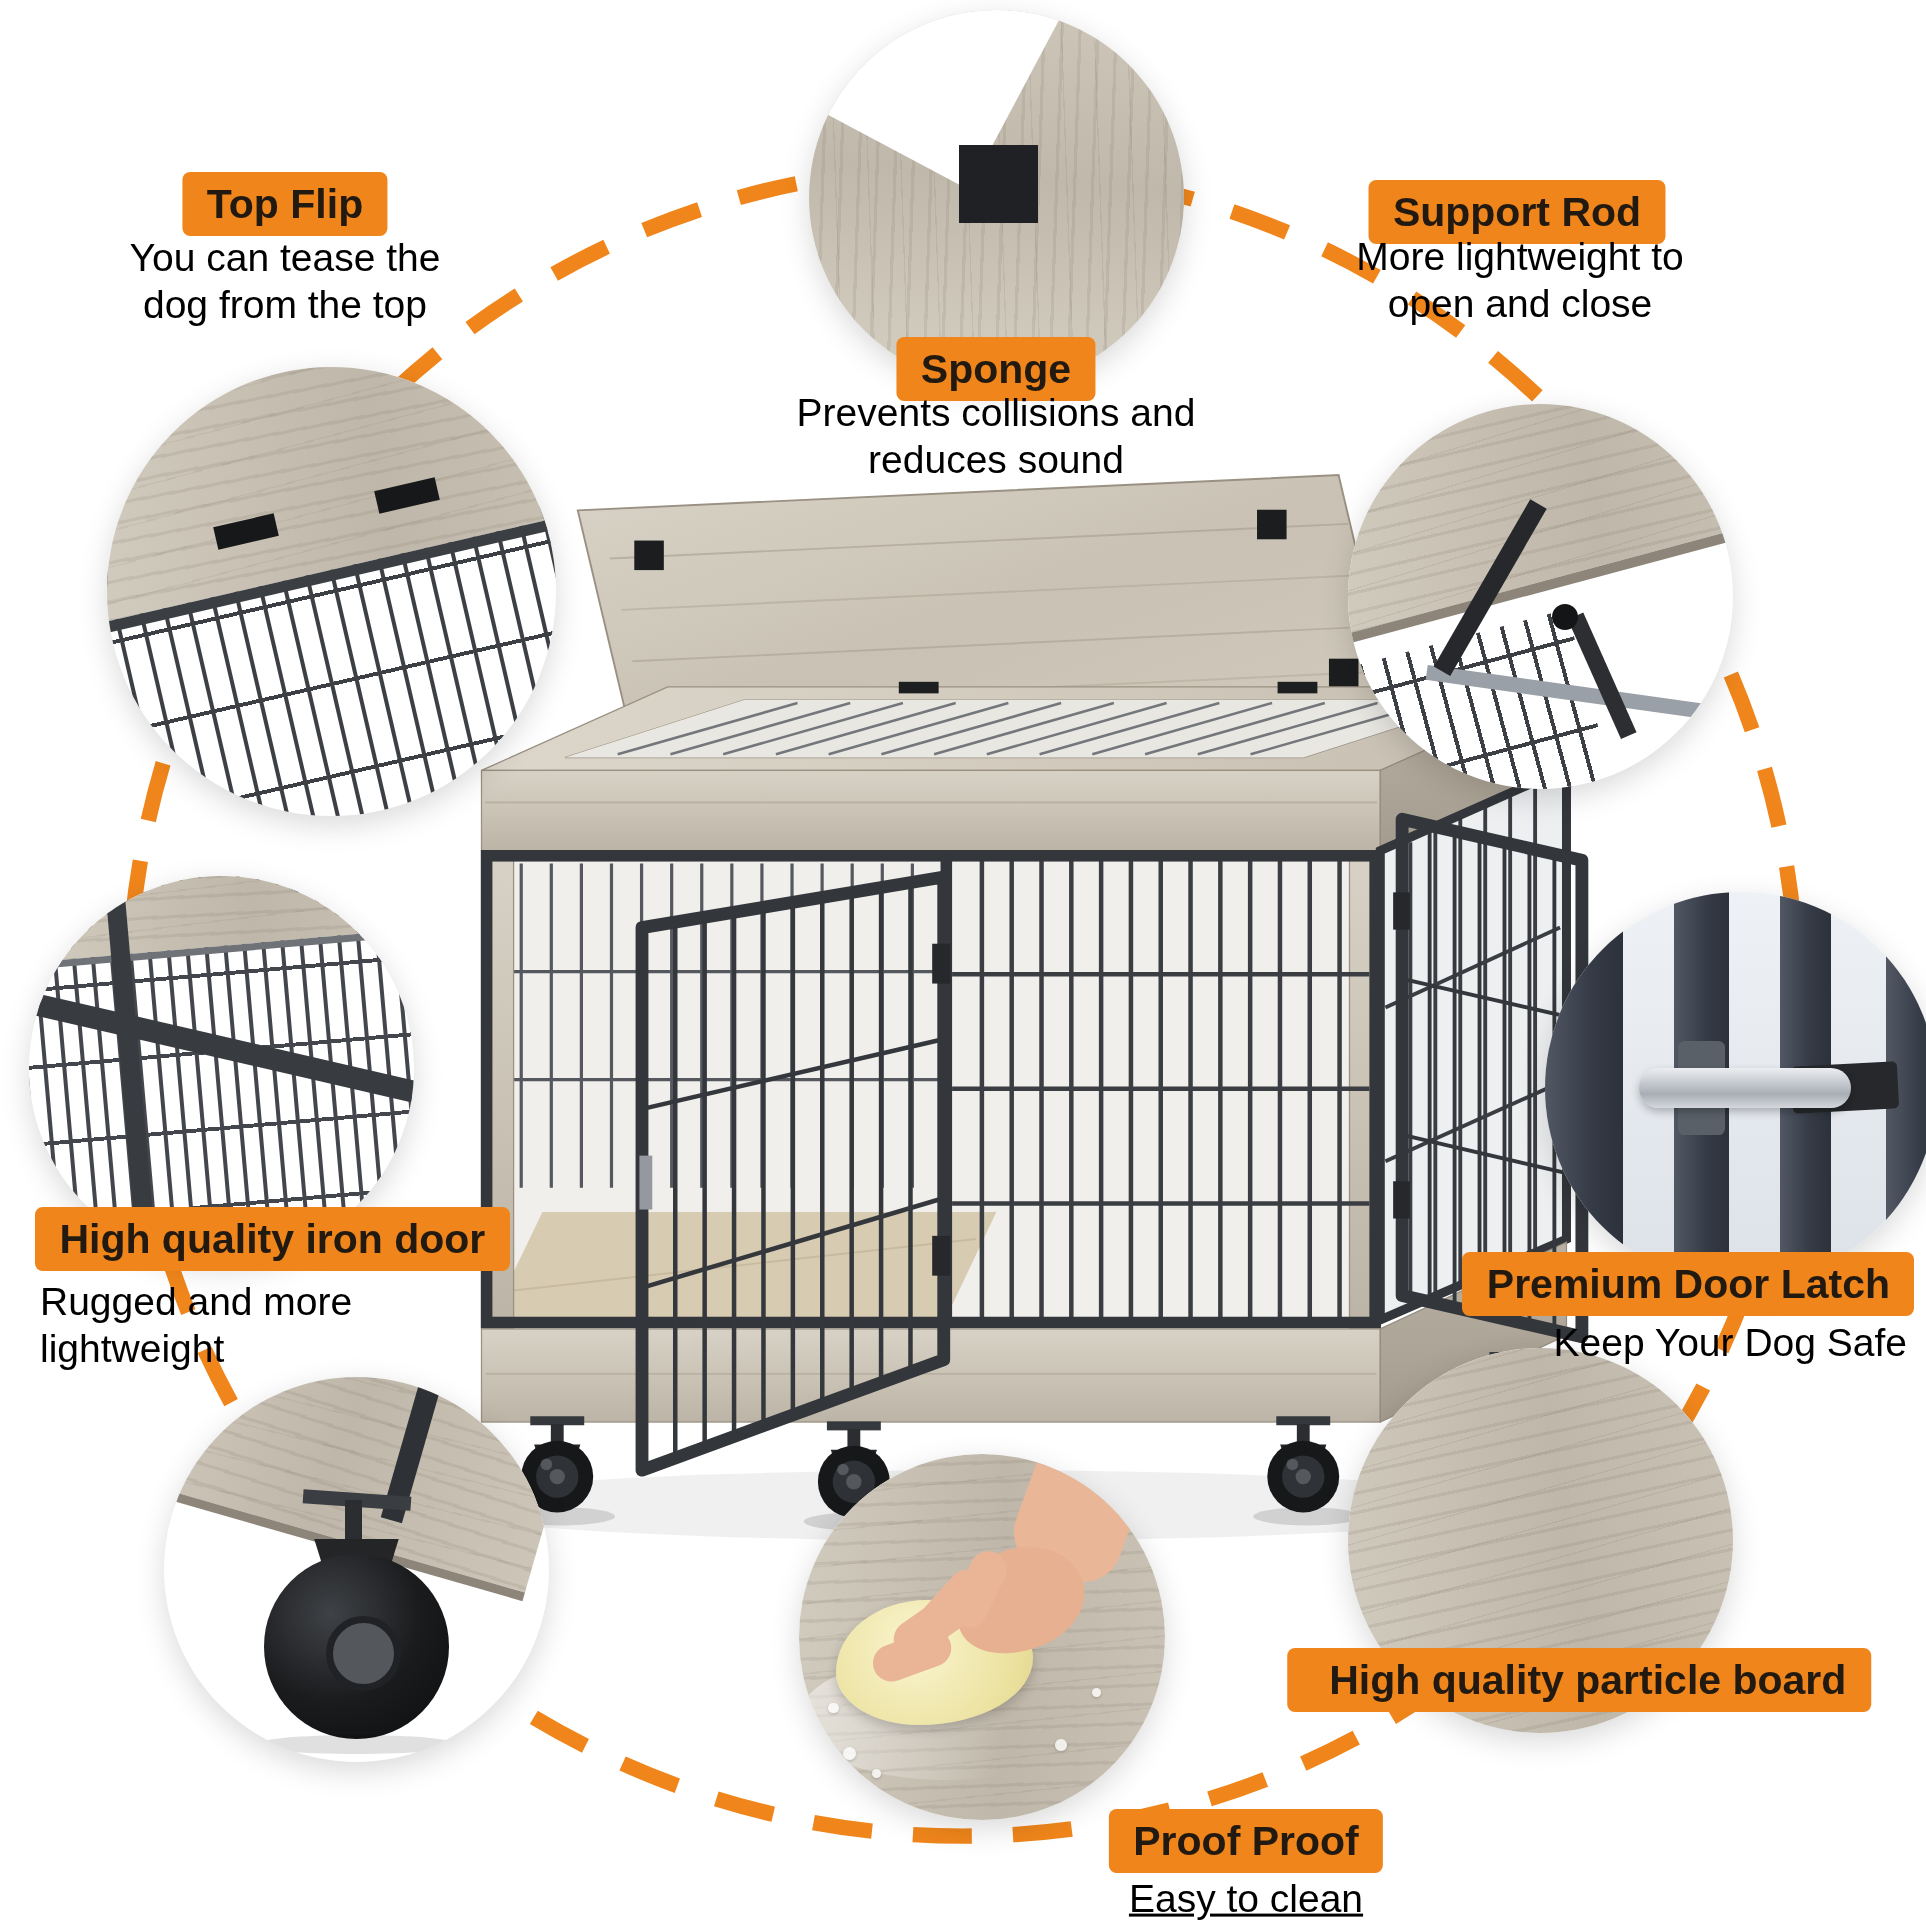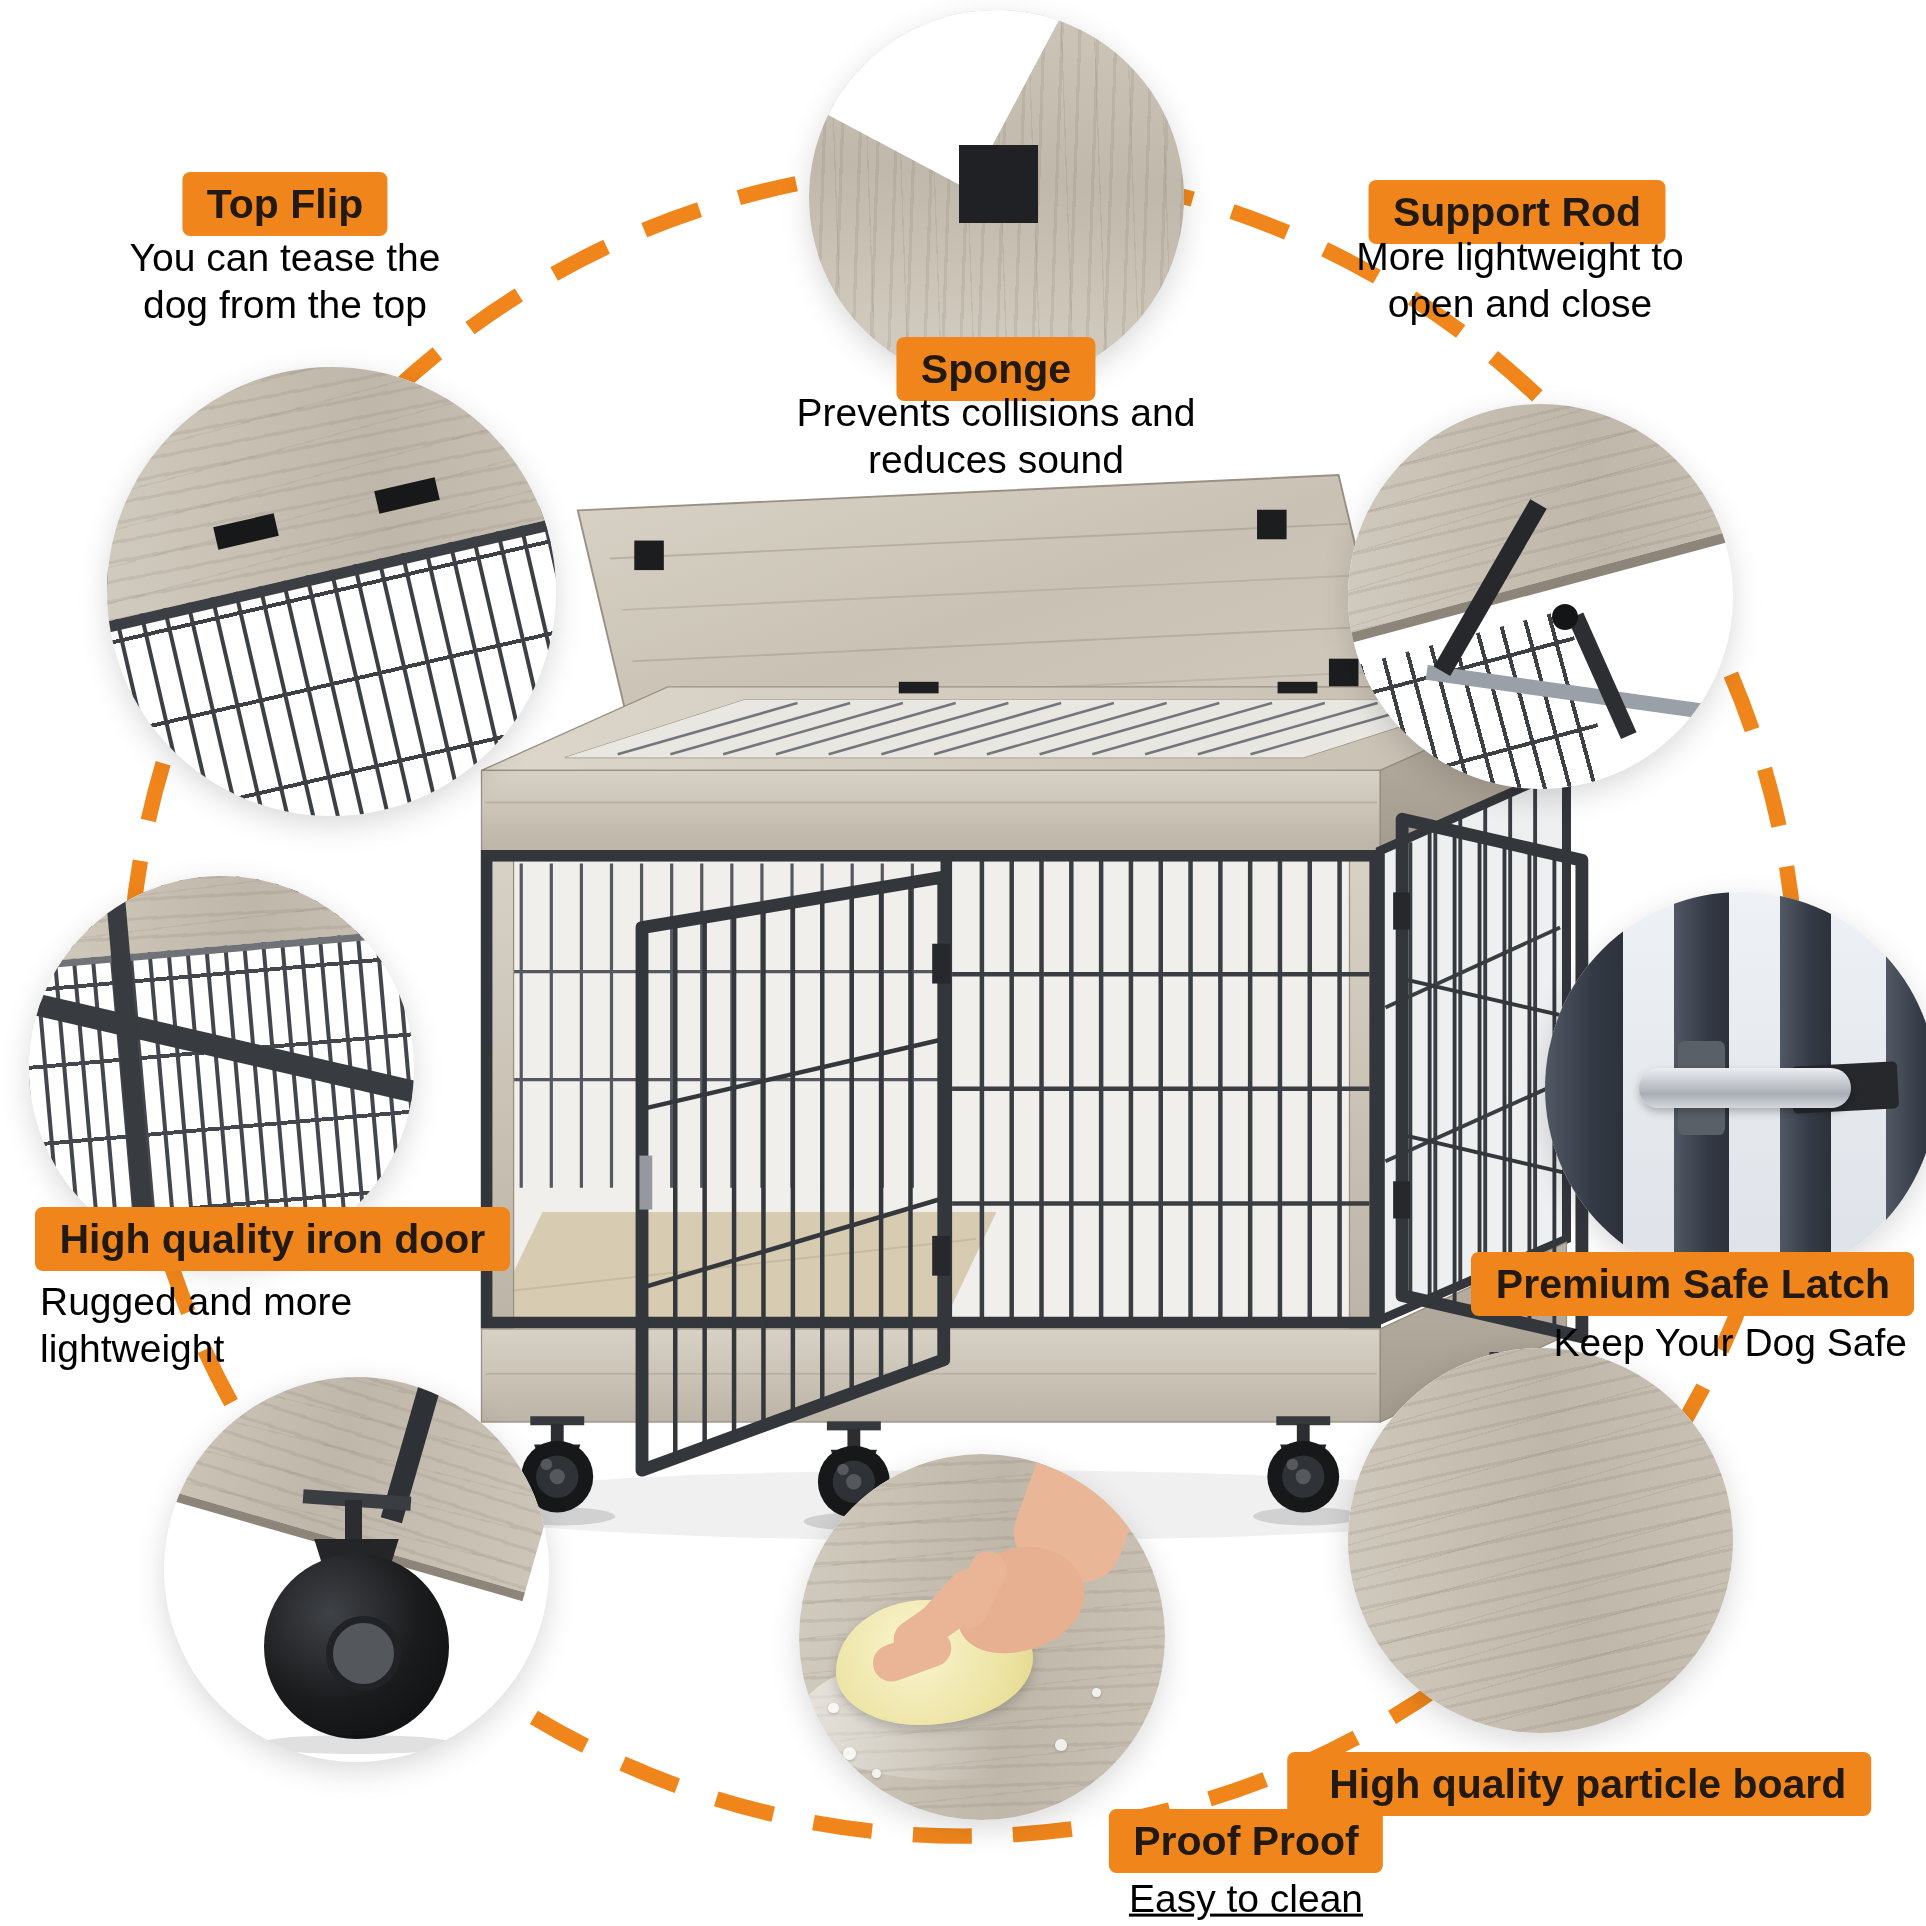--- a/index.html
+++ b/index.html
@@ -439,22 +439,22 @@
 reduces sound</div>
 
   <div class="label" style="left:1517px;top:212px;">Support Rod</div>
   <div class="desc" style="left:1520px;top:281px;">More lightweight to
 open and close</div>
 
   <div class="label aleft" style="left:35px;top:1239px;">High quality iron door</div>
   <div class="desc aleft" style="left:40px;top:1326px;">Rugged and more
 lightweight</div>
 
-  <div class="label aright" style="right:11.6px;top:1284px;">Premium Safe Latch</div>
+  <div class="label aright" style="right:11.6px;top:1284px;">Premium Door Latch</div>
   <div class="desc aright" style="right:19px;top:1343px;">Keep Your Dog Safe</div>
 
 
   <div class="label" style="left:1246px;top:1841px;">Proof Proof</div>
   <div class="desc" style="left:1246px;top:1899px;text-decoration:underline;">Easy to clean</div>
 
-  <div class="label" style="left:1579px;top:1784px;padding-left:42px;">High quality particle board</div>
+  <div class="label" style="left:1579px;top:1680px;padding-left:42px;">High quality particle board</div>
 </div>
 
 
 </body></html>

